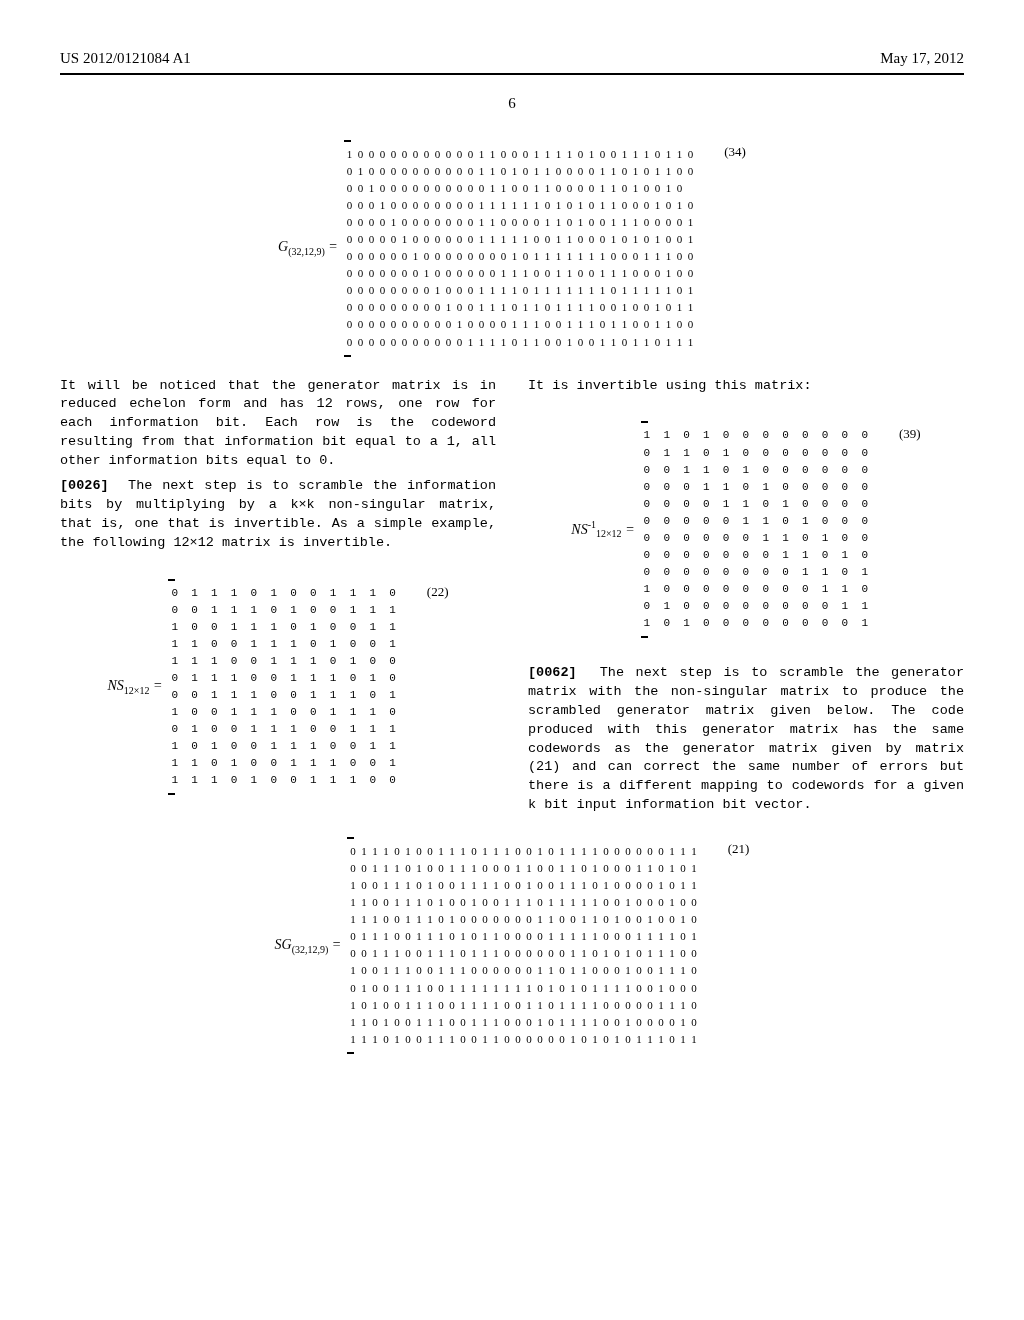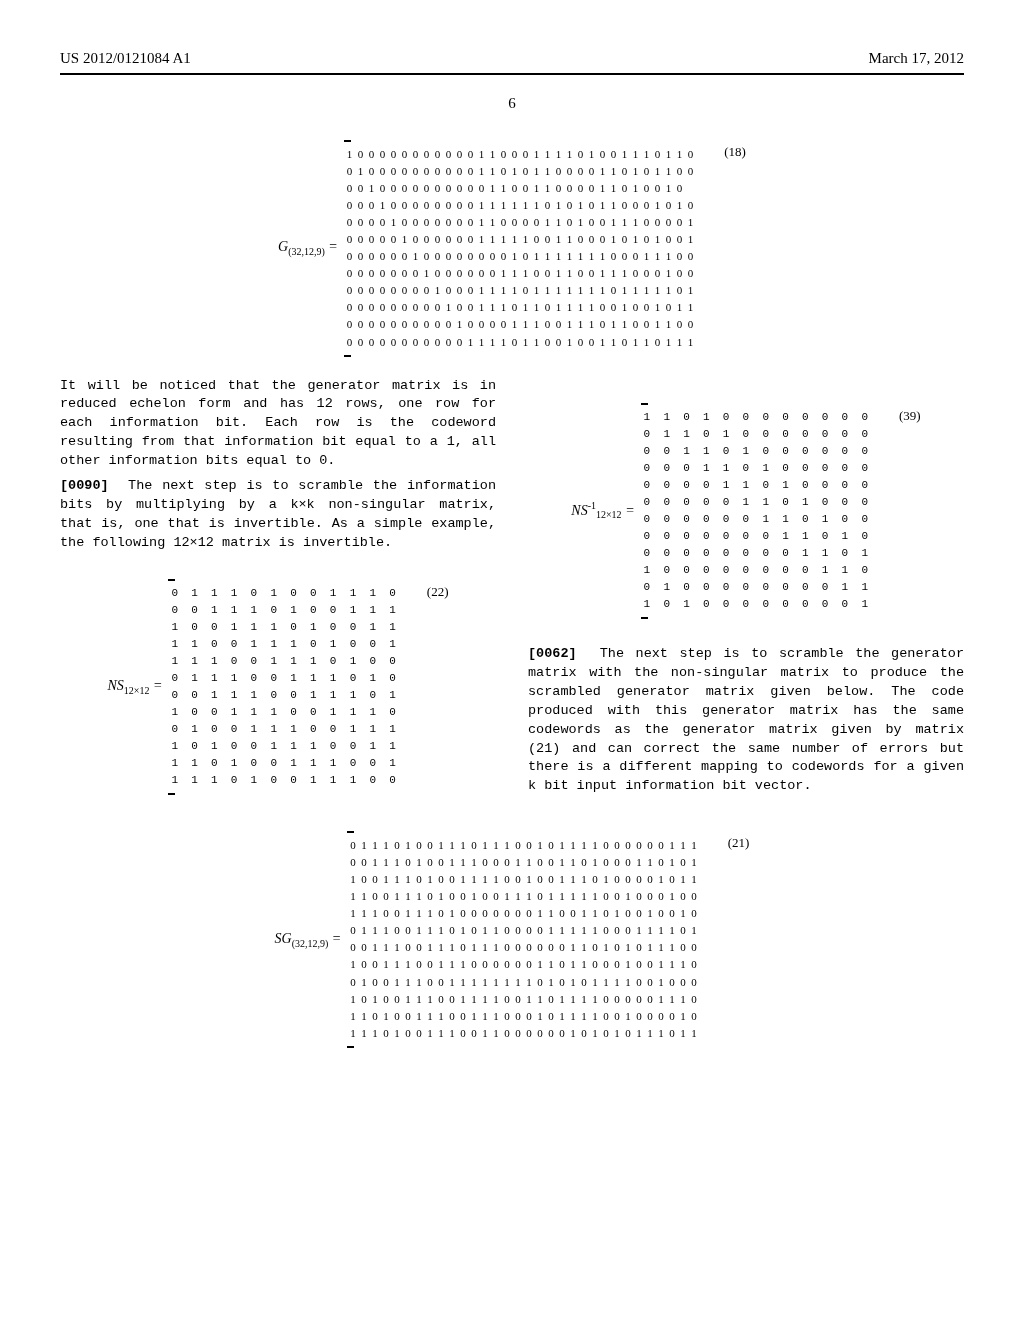--- a/index.html
+++ b/index.html
@@ -91,21 +91,21 @@
   .eq-block.fullwidth { justify-content: center; }
   .eq-block .eq-core { display: flex; align-items: center; gap: 6px; }
 </style>
 </head>
 <body>
 
 <div class="page">
 
   <div class="header">
     <span>US 2012/0121084 A1</span>
-    <span>March 17, 2012</span>
+    <span>May 17, 2012</span>
   </div>
   <hr class="hr">
 
   <div class="page-number">6</div>
 
   <div class="eq-block fullwidth">
     <div class="eq-core">
       <span class="eq-label"><i>G</i><span class="eq-sub">(32,12,9)</span> =</span>
       <div class="matrix-wrap">
         <div class="bracket left"></div>
@@ -117,29 +117,29 @@
 0  0  0  0  0  1  0  0  0  0  0  0  1  1  1  1  1  0  0  1  1  0  0  0  1  0  1  0  1  0  0  1
 0  0  0  0  0  0  1  0  0  0  0  0  0  0  0  1  0  1  1  1  1  1  1  1  0  0  0  1  1  1  0  0
 0  0  0  0  0  0  0  1  0  0  0  0  0  0  1  1  1  0  0  1  1  0  0  1  1  1  0  0  0  1  0  0
 0  0  0  0  0  0  0  0  1  0  0  0  1  1  1  1  0  1  1  1  1  1  1  1  0  1  1  1  1  1  0  1
 0  0  0  0  0  0  0  0  0  1  0  0  1  1  1  0  1  1  0  1  1  1  1  0  0  1  0  0  1  0  1  1
 0  0  0  0  0  0  0  0  0  0  1  0  0  0  0  1  1  1  0  0  1  1  1  0  1  1  0  0  1  1  0  0
 0  0  0  0  0  0  0  0  0  0  0  1  1  1  1  0  1  1  0  0  1  0  0  1  1  0  1  1  0  1  1  1</div>
         <div class="bracket right"></div>
       </div>
     </div>
-    <span class="eq-number">(18)</span>
+    <span class="eq-number">(34)</span>
   </div>
 
   <div class="two-col">
 
     <div class="col">
       <p>It will be noticed that the generator matrix is in reduced echelon form and has 12 rows, one row for each information bit. Each row is the codeword resulting from that information bit equal to a 1, all other information bits equal to 0.</p>
       <p>
-        <span class="para-num">[0090]</span>&nbsp;&nbsp;<span>The next step is to scramble the information bits by multiplying by a k×k non-singular matrix, that is, one that is invertible. As a simple example, the following 12×12 matrix is invertible.</span>
+        <span class="para-num">[0026]</span>&nbsp;&nbsp;<span>The next step is to scramble the information bits by multiplying by a k×k non-singular matrix, that is, one that is invertible. As a simple example, the following 12×12 matrix is invertible.</span>
       </p>
 
       <div class="eq-block" style="margin-top:26px;">
         <div class="eq-core">
           <span class="eq-label"><i>NS</i><span class="eq-sub">12×12</span> =</span>
           <div class="matrix-wrap">
             <div class="bracket left"></div>
             <div class="matrix small" id="mat22">0  1  1  1  0  1  0  0  1  1  1  0
 0  0  1  1  1  0  1  0  0  1  1  1
 1  0  0  1  1  1  0  1  0  0  1  1
@@ -153,20 +153,21 @@
 1  1  0  1  0  0  1  1  1  0  0  1
 1  1  1  0  1  0  0  1  1  1  0  0</div>
             <div class="bracket right"></div>
           </div>
         </div>
         <span class="eq-number">(22)</span>
       </div>
     </div>
 
     <div class="col">
+      <p>It is invertible using this matrix:</p>
 
       <div class="eq-block" style="margin-top:26px; margin-bottom:26px;">
         <div class="eq-core">
           <span class="eq-label"><i>NS</i><span class="eq-sup">-1</span><span class="eq-sub">12×12</span> =</span>
           <div class="matrix-wrap">
             <div class="bracket left"></div>
             <div class="matrix small" id="mat23">1  1  0  1  0  0  0  0  0  0  0  0
 0  1  1  0  1  0  0  0  0  0  0  0
 0  0  1  1  0  1  0  0  0  0  0  0
 0  0  0  1  1  0  1  0  0  0  0  0

